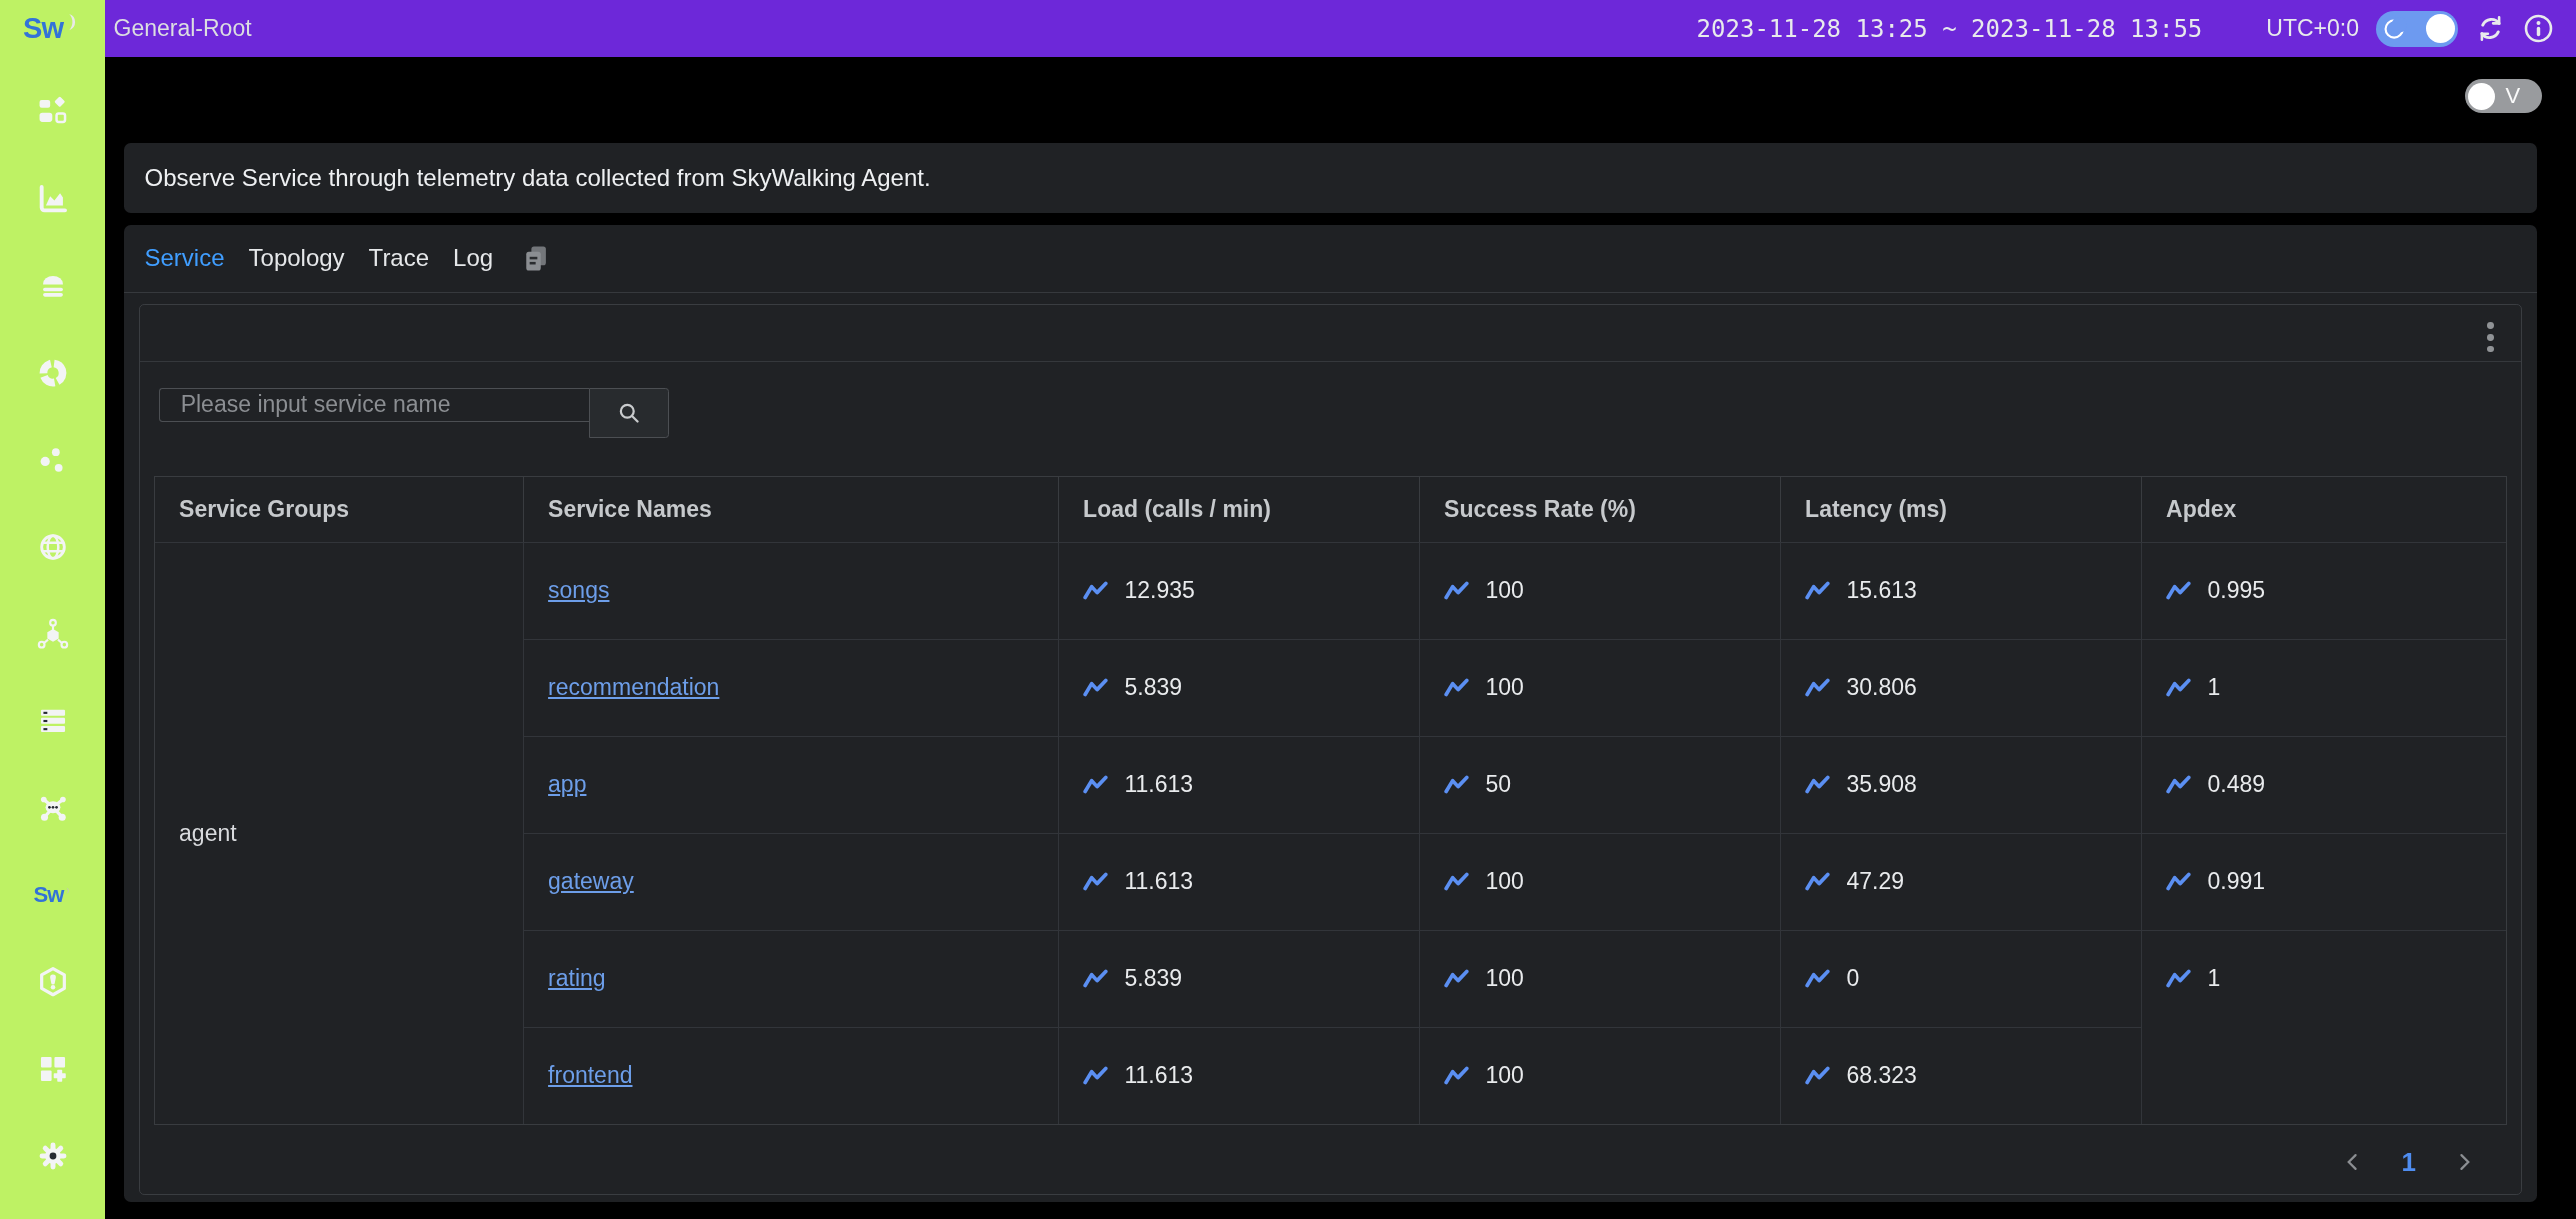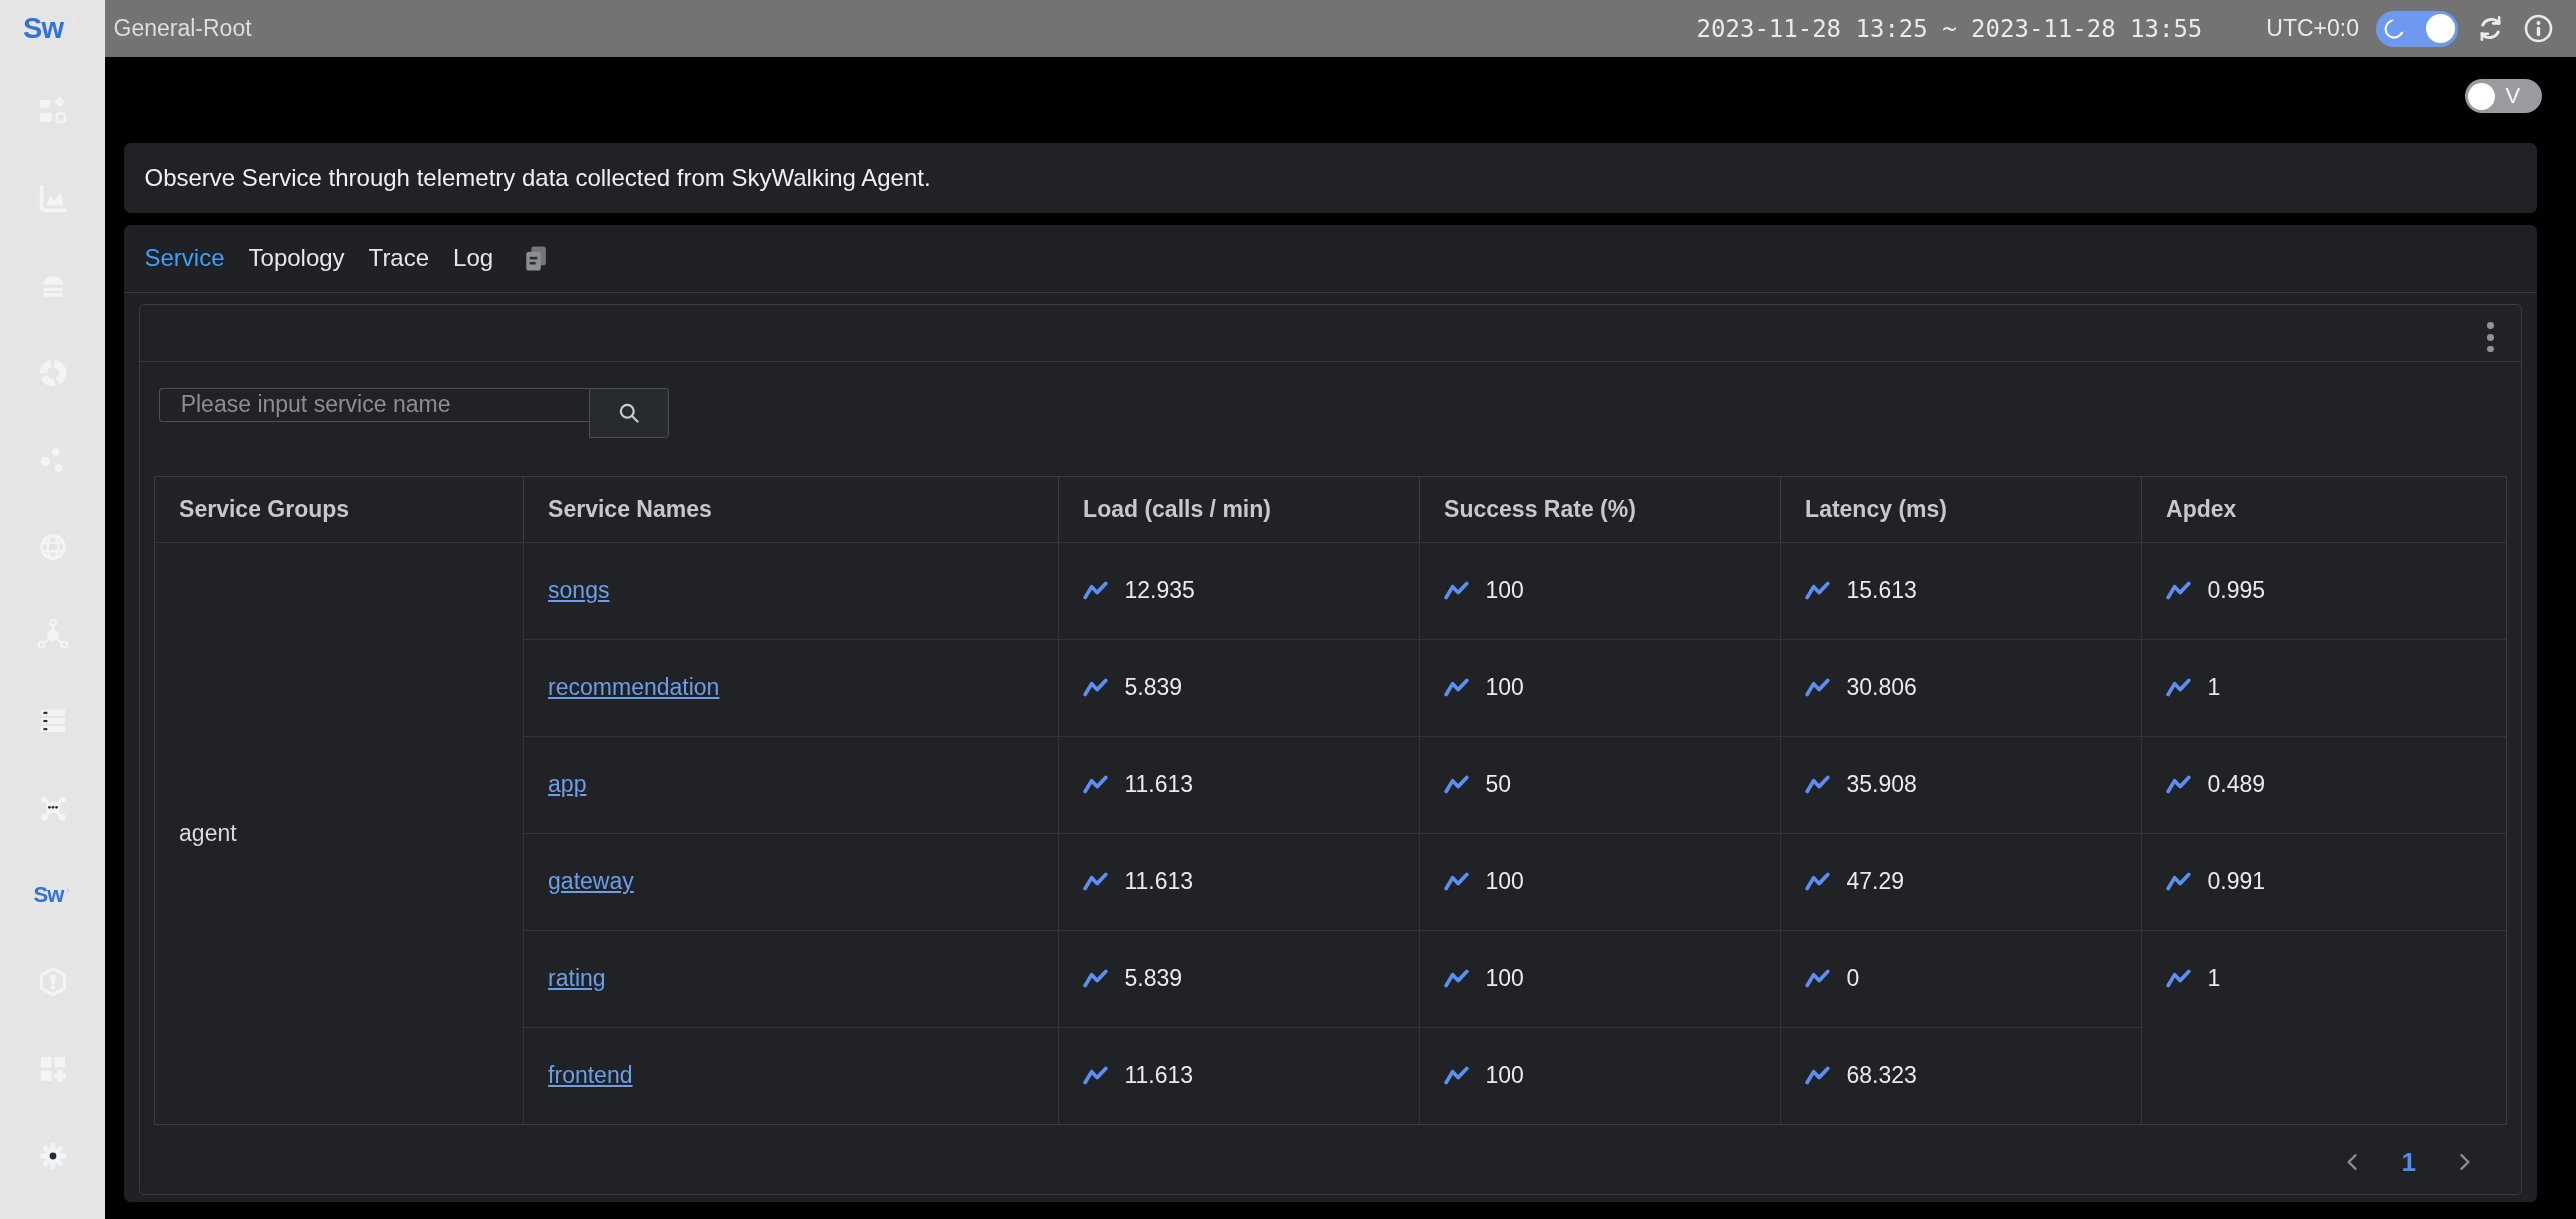--- a/index.html
+++ b/index.html
@@ -1,30 +1,30 @@
 <!DOCTYPE html>
 <html style="font-size:13.7px"><head>
 <meta charset="utf-8">
 <style>
   * { margin:0; padding:0; box-sizing:border-box; }
   html,body { width:2576px; height:1220px; background:#000; font-family:"Liberation Sans", sans-serif; overflow:hidden; }
 
   
-  .sidebar { position:absolute; left:0; top:0; width:105px; height:1220px; background:#e5e5e5; z-index:5; }
+  .sidebar { position:absolute; left:0; top:0; width:105px; height:1220px; background:#bef264; z-index:5; }
   .logo-box { height:57px; display:flex; align-items:center; justify-content:center; }
   .sw-text { color:#3273d8; font-weight:bold; font-size:29px; letter-spacing:-0.9px; }
   .crescent { margin-left:1.7px; margin-top:-12px; }
   .side-icons { display:flex; flex-direction:column; align-items:center; padding-top:36px; gap:49px; }
   .s-icon { width:38px; height:38px; display:flex; align-items:center; justify-content:center; cursor:pointer; }
   .s-icon svg { width:34px; height:34px; }
   .sw-mini .sw-text { font-size:22px; }
   .sw-mini .crescent { margin-top:-8.5px; }
 
   
-  .topbar { position:absolute; left:105px; top:0; right:0; height:57px; background:#737373; display:flex; align-items:center; padding:0 22px 0 8.5px; }
+  .topbar { position:absolute; left:105px; top:0; right:0; height:57px; background:#6d28d9; display:flex; align-items:center; padding:0 22px 0 8.5px; }
   .page-title { color:#dcdee1; font-size:23px; margin-right:auto; }
   .top-right { display:flex; align-items:center; gap:17px; }
   .time-range { font-family:"DejaVu Sans Mono", monospace; font-size:24px; color:#e8eaec; }
   .tz { font-size:23px; color:#e8eaec;margin-left:47px; }
   .dark-toggle { position:relative; width:82px; height:36px; border-radius:18px; background:#6d9af0; cursor:pointer; flex:none; }
   .dark-toggle .knob { position:absolute; right:3.4px; top:3.4px; width:29px; height:29px; border-radius:50%; background:#fff; }
   .dark-toggle svg { position:absolute; left:6.8px; top:6px; }
   .icon-btn { cursor:pointer; display:flex; align-items:center; }
 
   

